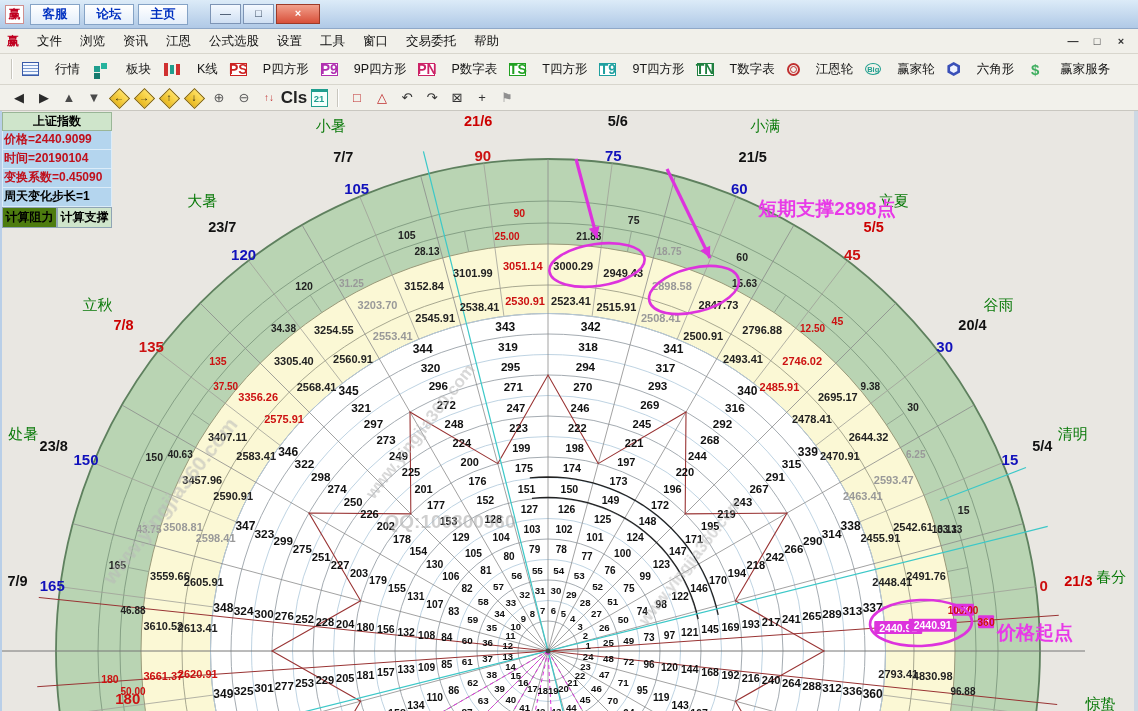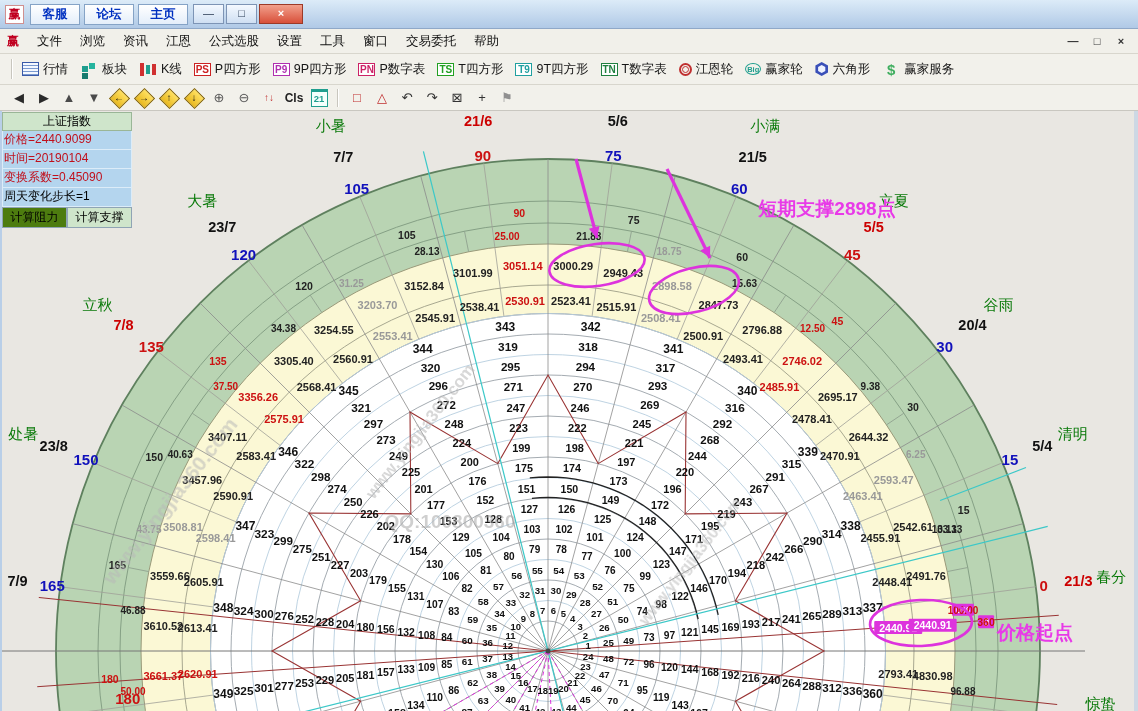--- a/index.html
+++ b/index.html
@@ -4,74 +4,74 @@
 <style>
   html,body{margin:0;padding:0;}
   body{width:1138px;height:711px;overflow:hidden;background:#e9e7e2;
        font-family:"Liberation Sans","DejaVu Sans",sans-serif;-webkit-font-smoothing:antialiased;}
   
   .titlebar{height:29px;background:linear-gradient(#dcebf8,#b0c9e6);border-bottom:1px solid #8fa8c8;
             display:flex;align-items:center;padding:0 5px;box-sizing:border-box;}
   .app-logo{width:17px;height:17px;background:#fff;color:#c00020;font-weight:bold;font-size:12px;
             line-height:17px;text-align:center;margin-right:6px;border:1px solid #d09090;}
   .app-title{font-size:12.5px;color:#15233a;flex:1;white-space:nowrap;}
-  .tb-links{display:flex;gap:4px;margin-right:5px;align-items:flex-end;}
+  .tb-links{display:flex;gap:4px;margin-right:22px;align-items:flex-end;}
   .tb-link{min-width:48px;height:19px;background:linear-gradient(#ffffff,#e4eefa);border:1px solid #85a3c6;
            color:#0030c0;font-size:12.5px;font-weight:bold;text-align:center;line-height:19px;cursor:default;}
   .win-controls{display:flex;gap:2px;margin-right:2px;}
   .wc{width:29px;height:18px;border:1px solid #7d94b5;background:linear-gradient(#f4f9ff,#cfdff2);
       font-size:11px;text-align:center;line-height:16px;color:#24364f;}
   .wc.close{width:42px;background:linear-gradient(#f2a08c,#d8503a);color:#fff;font-weight:bold;border-color:#9c3a28;}
   
   .menubar{height:24px;background:#f1f0ea;border-bottom:1px solid #d8d6cd;display:flex;align-items:center;
            font-size:12.5px;color:#101010;}
   .menu-logo{color:#c00020;font-weight:bold;margin:0 9px 0 7px;font-size:12px;}
   .menu-item{padding:0 9px;cursor:default;}
   .child-controls{margin-left:auto;display:flex;gap:6px;padding-right:8px;color:#333;font-size:11px;font-weight:bold;}
   .child-controls span{width:16px;text-align:center;border:1px solid transparent;}
   
   .toolbar1{height:30px;background:#f2f1eb;border-bottom:1px solid #d8d6cd;display:flex;align-items:center;
             padding-left:8px;}
   .tb1-sep{width:1px;height:20px;background:#c8c6be;margin:0 3px;border-right:1px solid #fff;}
-  .tb1-item{display:flex;align-items:center;gap:4px;padding:0 6px;font-size:12.5px;color:#161616;cursor:default;}
+  .tb1-item{display:flex;align-items:center;gap:16px;padding:0 6px;font-size:12.5px;color:#161616;cursor:default;}
   .ico{display:inline-flex;align-items:center;justify-content:center;width:18px;height:16px;font-size:9px;
        font-weight:bold;box-sizing:border-box;}
   .ico.grid{border:1px solid #3a5aa8;background:repeating-linear-gradient(#f4f8ff 0 2px,#7a9ad0 2px 3px);width:17px;height:14px;}
   .ico.blocks b{width:6px;height:6px;background:#1f9e8e;display:inline-block;margin:0 1px 0 0;box-shadow:0 7px 0 #167a6e;}
   .ico.blocks b:nth-child(2){background:#26b49e;box-shadow:none;margin-top:-7px;}
   .ico.kline b{width:4px;height:12px;display:inline-block;margin:0 1px;}
   .ico.kline b:nth-child(1){background:#d03030;height:13px;}
   .ico.kline b:nth-child(2){background:#1f9e8e;height:9px;}
   .ico.kline b:nth-child(3){background:#d03030;height:11px;}
-  .ico.badge{border:1px solid currentColor;width:17px;height:13px;font-size:10px;letter-spacing:0;background:#fff;}
+  .ico.badge{border:1px solid currentColor;width:17px;height:13px;font-size:14px;letter-spacing:0;background:#fff;}
   .ico.wheelc{border:2px solid #c03030;border-radius:50%;width:13px;height:13px;}
   .ico.wheelc b{width:5px;height:5px;border:1.5px solid #c03030;border-radius:50%;}
   .ico.oval{border:1.5px solid #1f9e8e;border-radius:50%;width:16px;height:12px;color:#1f9e8e;font-size:7.5px;}
   .ico.hex{width:14px;height:14px;background:#3a50b8;clip-path:polygon(50% 0,95% 25%,95% 75%,50% 100%,5% 75%,5% 25%);position:relative;}
   .ico.hex b{position:absolute;left:3px;top:3px;width:8px;height:8px;background:#eef2ff;clip-path:polygon(50% 0,95% 25%,95% 75%,50% 100%,5% 75%,5% 25%);}
   .ico.dollar{color:#3fae5f;font-size:15px;font-weight:bold;}
   
   .toolbar2{height:25px;background:#f2f1eb;border-bottom:1px solid #c9c7c0;display:flex;align-items:center;
             padding-left:8px;gap:3px;}
   .t2{width:22px;height:20px;display:flex;align-items:center;justify-content:center;font-size:13px;color:#333;
       position:relative;cursor:default;}
   .t2 .dia{position:absolute;left:4px;top:3px;width:13px;height:13px;background:linear-gradient(#ffe060,#e8b820);
            border:1px solid #806000;transform:rotate(45deg);}
   .t2 .dia-arr{position:relative;font-size:10px;font-weight:bold;color:#111;}
   .t2 .cal{border:1px solid #1f9e8e;color:#1f9e8e;font-size:9.5px;font-weight:bold;width:15px;height:14px;
            display:flex;align-items:center;justify-content:center;background:#f4fffc;border-top:3px solid #1f9e8e;}
   .t2-sep{width:1px;height:18px;background:#c8c6be;margin:0 4px;border-right:1px solid #fff;}
-  .t2 .cls{font-size:12px;font-weight:bold;color:#222;}
+  .t2 .cls{font-size:17px;font-weight:bold;color:#222;}
   
   .main{position:relative;height:601px;background:#e9e7e2;overflow:hidden;}
   .frame-strip{position:absolute;left:0;top:0;width:2px;height:100%;background:#b9cfe8;z-index:8;}
   .frame-strip.right{left:auto;right:0;width:4px;background:#cdd8e4;}
   svg{position:absolute;left:0;top:0;}
   
-  .panel{position:absolute;left:2px;top:1px;width:130px;z-index:10;font-weight:normal;font-size:12px;}
+  .panel{position:absolute;left:2px;top:1px;width:110px;z-index:10;font-weight:bold;font-size:12px;}
   .panel-h{height:17px;background:#cfe5cb;border:1px solid #9ab697;color:#000;text-align:center;line-height:16px;}
   .prow{height:18px;background:#b4d5ee;border:1px solid #dcecf8;border-top:none;color:#c0101c;
         line-height:17px;padding-left:1px;white-space:nowrap;overflow:hidden;}
   .prow.blue{color:#000000;}
   .pbtns{display:flex;}
   .pbtn{flex:1;height:19px;line-height:18px;text-align:center;border:1px solid #8fa4b4;color:#000;cursor:default;}
   .pbtn.resist{background:#4d7c0f;}
   .pbtn.support{background:#cfe5cb;}
 </style>
 </head>

